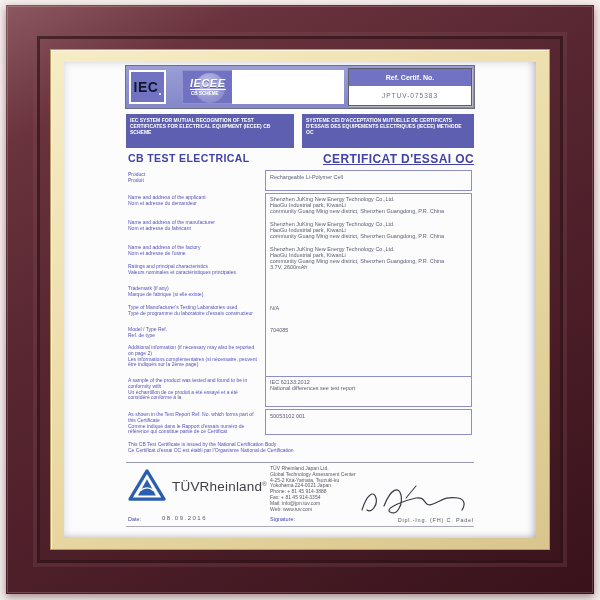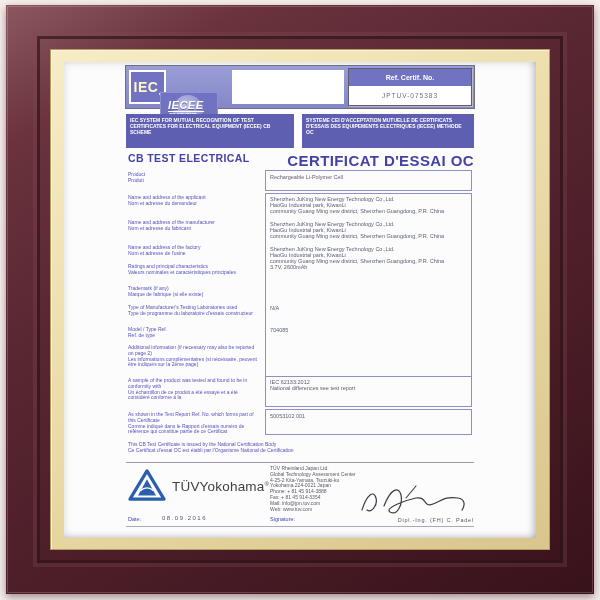--- a/index.html
+++ b/index.html
@@ -22,45 +22,45 @@
 
   
   .paper { position:absolute; left:64px; top:62px; right:64px; bottom:62px; background:#fcfcfd; overflow:hidden;
     box-shadow:inset -6px 0 7px -3px rgba(95,95,115,.35), inset 0 -5px 6px -3px rgba(95,95,115,.25), inset 3px 3px 6px rgba(110,110,130,.10); }
   .cert { position:absolute; left:62px; right:62px; top:4px; bottom:10px; }
 
   
   .band { position:absolute; left:0; top:0; width:100%; height:42px;
     background:linear-gradient(#9b9dd6,#8487c8); box-shadow:0 0 0 1px #6e6f82; }
   .iec-box { position:absolute; left:3px; top:4px; width:37px; height:34px; background:#7173c2;
-    border:2px solid #ffffff; color:#fef9c3; font-weight:bold; font-size:14px; letter-spacing:.5px;
+    border:2px solid #ffffff; color:#0f172a; font-weight:bold; font-size:14px; letter-spacing:.5px;
     display:flex; align-items:center; justify-content:center; }
   .iec-box .t::after { content:""; display:inline-block; width:2px; height:2px; background:#fff; border-radius:50%; margin-left:1px; vertical-align:bottom; }
-  .iecee-box { position:absolute; left:34px; top:4px; width:58px; height:34px; background:#7173c2; border:1px solid #8e90d0; overflow:hidden;margin-top:22px; }
+  .iecee-box { position:absolute; left:56px; top:4px; width:58px; height:34px; background:#7173c2; border:1px solid #8e90d0; overflow:hidden; }
   .iecee-globe { position:absolute; left:12px; top:2px; width:30px; height:30px; border-radius:50%;
     background:radial-gradient(circle at 40% 35%, #c9cae9 0%, #9799d4 60%, #8385c9 100%); opacity:.9; }
   .iecee-t { position:absolute; left:7px; top:6px; color:#fff; font-weight:bold; font-style:italic; font-size:11px;
     letter-spacing:.5px; text-shadow:0 1px 0 #5b5da8; border-bottom:1px solid #fff; line-height:12px; }
   .iecee-s { position:absolute; left:8px; top:20px; color:#fff; font-size:4.6px; line-height:5px; font-weight:bold; width:30px; }
   .hdr-white { position:absolute; left:106px; top:4px; width:112px; height:34px; background:#fff; }
   .ref-box { position:absolute; left:222px; top:2px; width:124px; height:38px; border:1px solid #5d5d6a; background:#fff; box-shadow:1px 1px 0 #b9b9c4; }
   .ref-head { height:17px; background:#7173c2; color:#fff; font-weight:bold; font-size:7px;
     display:flex; align-items:center; justify-content:center; }
   .ref-val { height:19px; color:#6b6e85; font-size:6.5px; letter-spacing:1px; display:flex; align-items:center; justify-content:center; }
 
   
   .scheme { position:absolute; top:48px; height:34px; background:#5e5fb0; color:#fff;
     font-weight:bold; font-size:5px; line-height:6px; padding:3px 4px; text-transform:uppercase; overflow:hidden; }
   .scheme.en { left:0; width:168px; }
   .scheme.fr { left:176px; width:172px; }
 
   
   .title { position:absolute; top:86px; font-weight:bold; color:#4343a6; letter-spacing:.4px; }
   .title.en { left:2px; font-size:10.5px; }
-  .title.fr { right:0; font-size:15px; }
+  .title.fr { right:0; font-size:12px;text-decoration:underline; }
 
   
   .lbl { position:absolute; left:2px; width:132px; color:#5553bb; font-size:5px; line-height:5.8px; }
   .val { position:absolute; left:144px; width:198px; color:#5d6076; font-size:5.5px; line-height:6.2px; white-space:pre-line; }
   .vbox { position:absolute; left:139px; width:207px; border:1px solid #8d8fc6; background:transparent; }
 
   
   .footnote { position:absolute; left:2px; top:375px; width:344px; color:#5553bb; font-size:5px; line-height:6px; }
   .divider { position:absolute; left:0; top:396px; width:100%; height:1px; background:#9a9aae; }
   .bottom-line { position:absolute; left:0; top:460px; width:100%; height:1px; background:#a9a9ba; }
@@ -181,21 +181,21 @@
       </div>
       <div class="divider"></div>
 
       <div class="tuv-logo">
         <svg width="38" height="34" viewBox="0 0 40 36">
           <path d="M20 3 L38 33 L2 33 Z" fill="#ffffff" stroke="#2b5fae" stroke-width="3.4" stroke-linejoin="round"></path>
           <path d="M20 12 L29.5 29 L10.5 29 Z" fill="#2b5fae"></path>
           <path d="M13 24 C17 20 23 20 27 24" stroke="#ffffff" stroke-width="1.4" fill="none"></path>
         </svg>
       </div>
-      <div class="brand"><span class="b">TÜV</span><span>Yokohama</span><span class="reg">®</span></div>
+      <div class="brand"><span class="b">TÜV</span><span>Rheinland</span><span class="reg">®</span></div>
 
       <div class="address">TÜV Rheinland Japan Ltd.
 Global Technology Assessment Center
 4-25-2 Kita-Yamata, Tsuzuki-ku
 Yokohama 224-0021 Japan
 Phone: + 81 45 914-3888
 Fax:    + 81 45 914-3354
 Mail: info@jpn.tuv.com
 Web: www.tuv.com</div>
 

